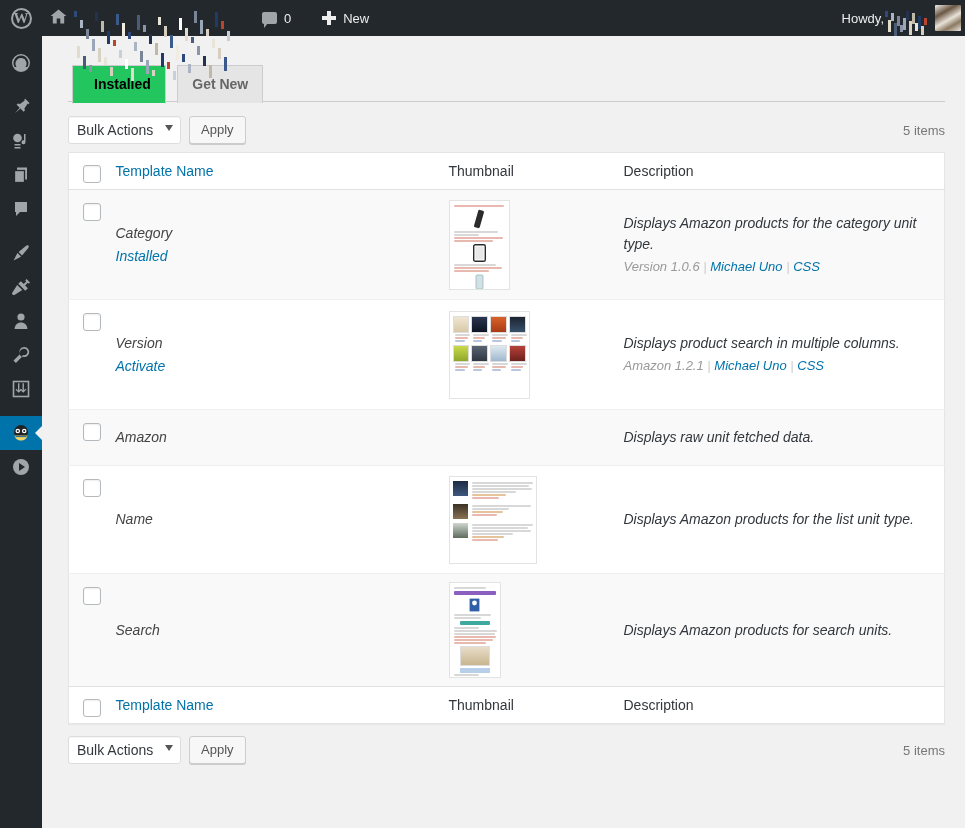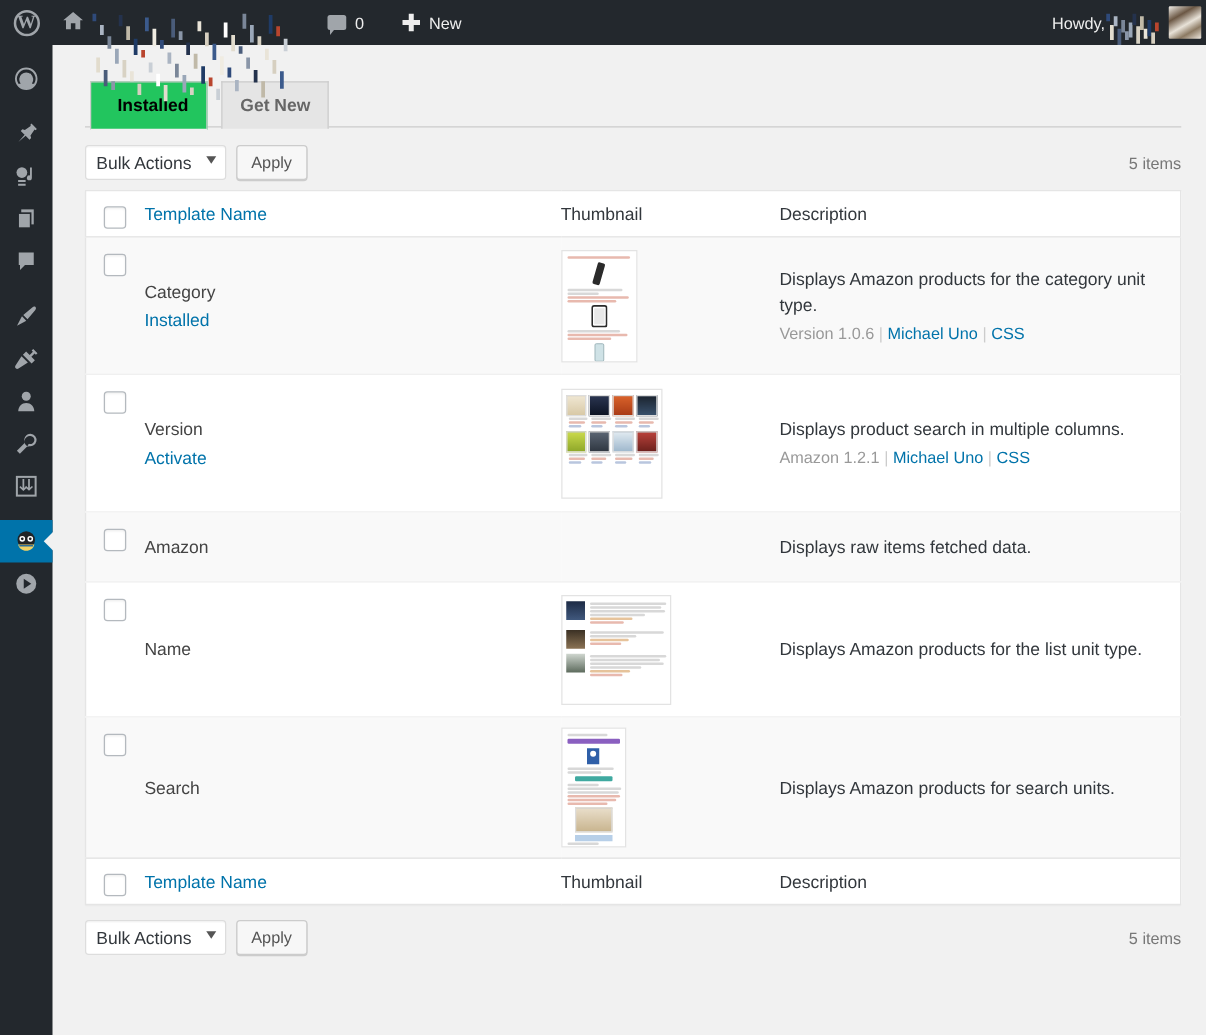--- a/index.html
+++ b/index.html
@@ -191,21 +191,21 @@
   }
   .check-column { width: 47px; padding: 9px 0 0 14px !important; vertical-align: top; }
   .cb {
     width: 18px; height: 18px;
     border: 1px solid #b4b9be;
     background: #fff;
     border-radius: 3px;
     display: inline-block;
     box-shadow: inset 0 1px 2px rgba(0,0,0,.07);
   }
-  tbody tr { border-top: 1px solid #f0f0f0; }
+  tbody tr { border-top: 1px solid #f0f0f0; font-style: italic; }
   tbody tr.alternate { background: #f9f9f9; }
   tbody td {
     vertical-align: middle;
     padding: 8px 10px 8px 0;
     font-size: 14px;
     color: #32373c;
     line-height: 1.5;
   }
   tbody td.check-column { vertical-align: top; padding-top: 13px !important; }
   .col-name  { width: 333px; padding-left: 0 !important; }
@@ -555,21 +555,21 @@
 
       <tr class="alternate" style="height:56px;">
         <td class="check-column">
           <span class="cb"></span>
         </td>
         <td class="col-name">
           <div class="tpl-name">Amazon</div>
         </td>
         <td class="col-thumb"></td>
         <td class="col-desc">
-          <div class="desc-text">Displays raw items fetched data.</div>
+          <div class="desc-text">Displays raw unit fetched data.</div>
         </td>
       </tr>
 
       <tr style="height:108px;">
         <td class="check-column">
           <span class="cb"></span>
         </td>
         <td class="col-name">
           <div class="tpl-name">Name</div>
         </td>

